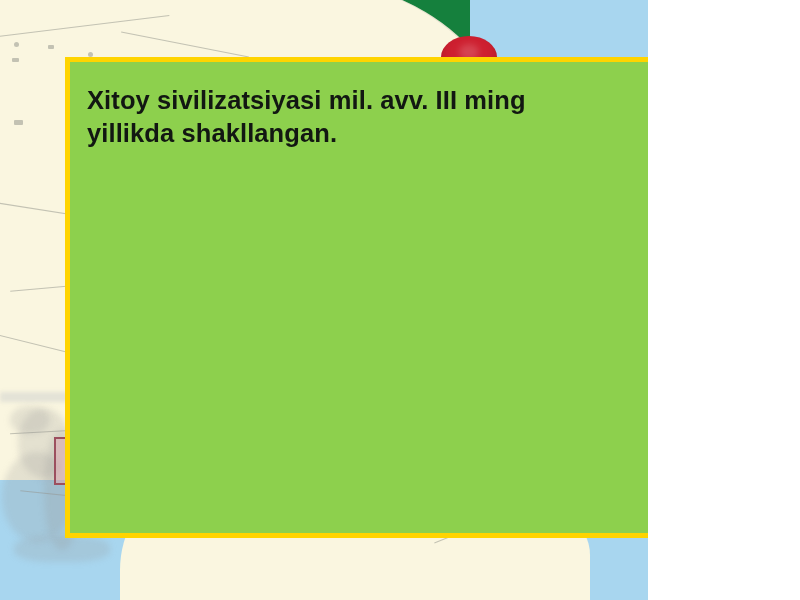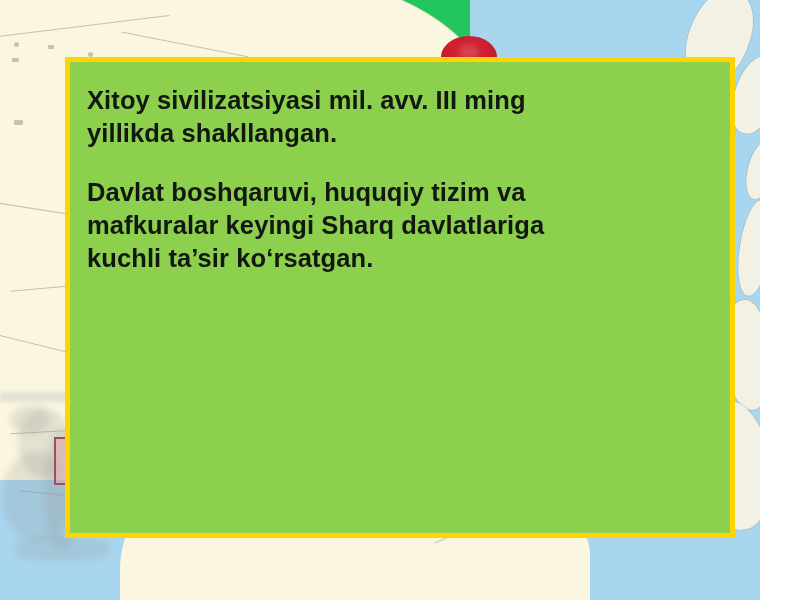--- a/index.html
+++ b/index.html
@@ -6,23 +6,23 @@
     margin: 0;
     padding: 0;
     width: 800px;
     height: 600px;
     overflow: hidden;
     font-family: "Liberation Sans", sans-serif;
   }
 
   #stage {
     position: relative;
-    width: 760px;
+    width: 648px;
     height: 600px;
-    background: #22c55e;
+    background: #15803d;
     overflow: hidden;
   }
 
   
   .map-layer {
     position: absolute;
     inset: 0;
   }
 
   .ocean-right {
@@ -257,18 +257,15 @@
     <div class="tick t4"></div>
     <div class="tick t5"></div>
 
     <div class="inset-box"></div>
     <div class="map-pin"></div>
   </div>
 
   <div id="text-card">
     <p class="para">Xitoy sivilizatsiyasi mil. avv. III ming
 yillikda shakllangan.</p>
-    <p class="para">Davlat boshqaruvi, huquqiy tizim va
-mafkuralar keyingi Sharq davlatlariga
-kuchli ta’sir ko‘rsatgan.</p>
   </div>
 
 </div>
 
 </body></html>

